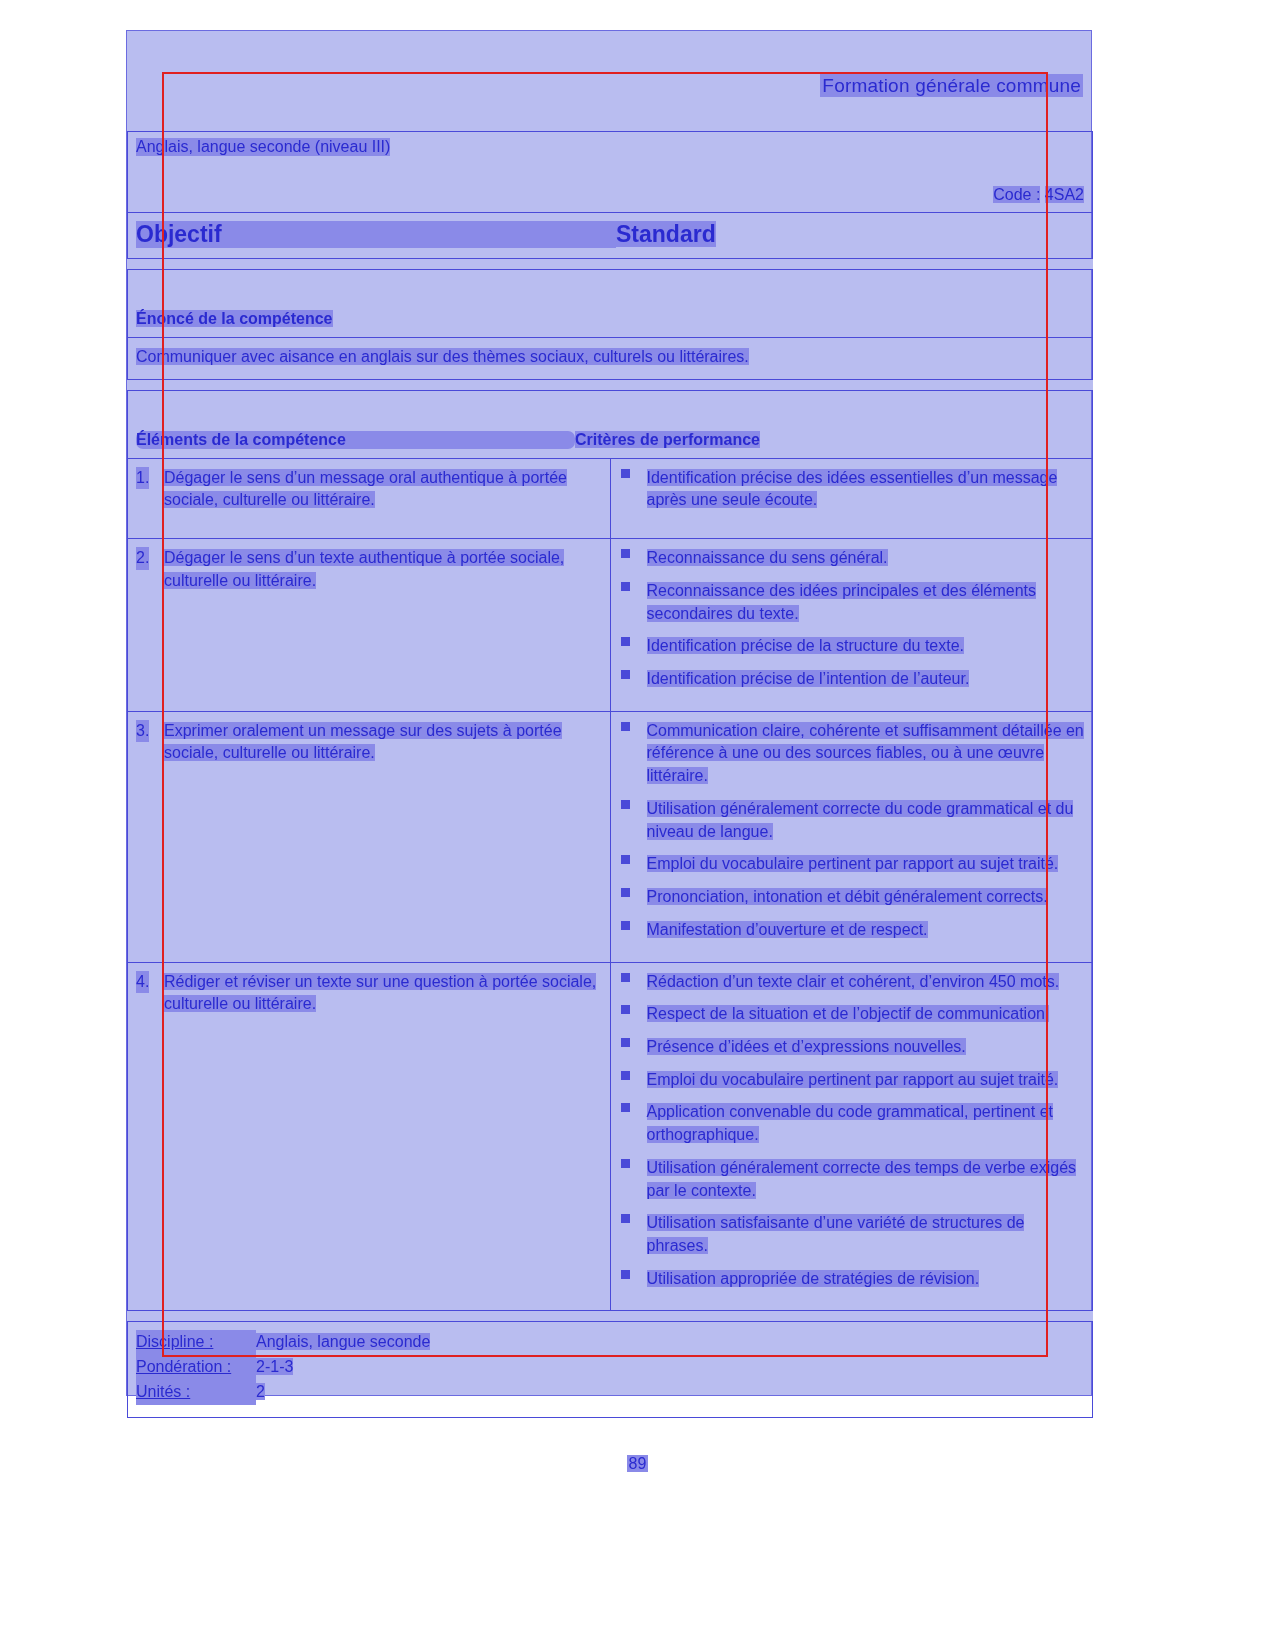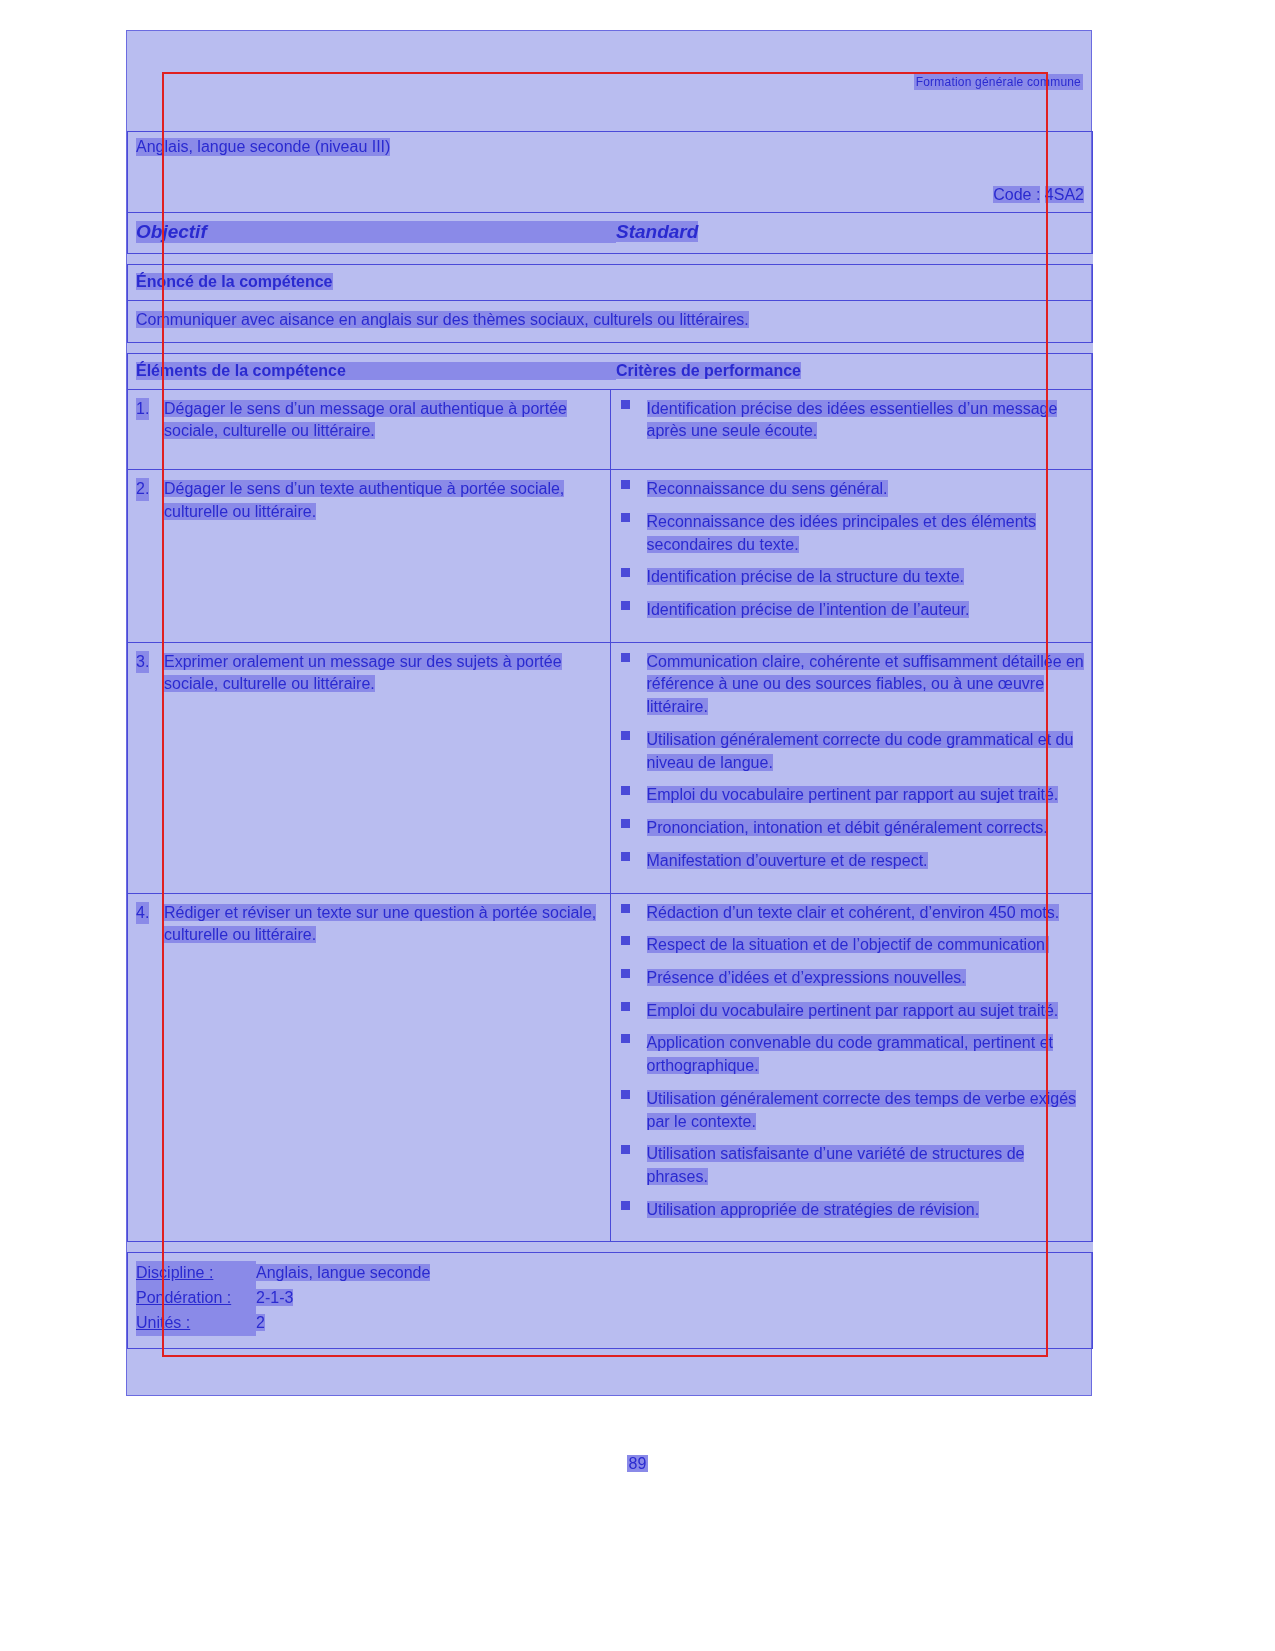--- a/index.html
+++ b/index.html
@@ -50,21 +50,21 @@
     left: 0;
     top: 0;
     width: 966px;
   }
 
   .header-line {
     position: absolute;
     right: 10px;
     top: 44px;
     text-align: right;
-    font-size: 12px;
+    font-size: 19px;
     letter-spacing: 0.2px;
   }
   .header-line span { padding: 1px 2px; }
 
   
   table.fiche {
     position: absolute;
     left: 0px;
     top: 100px;
     width: 966px;
@@ -79,33 +79,33 @@
 
   .band {
     padding: 6px 8px 8px 8px;
     font-size: 16px;
   }
   .band .left { float: left; }
   .band .right { float: right; margin-top: 48px; }
   .band:after { content: ""; display: block; clear: both; }
 
   .titlerow {
-    font-size: 19px;
+    font-size: 23px;
     font-weight: bold;
-    font-style: italic;
     padding: 8px 8px 10px 8px;
   }
   .titlerow .obj { display: inline-block; width: 480px; }
 
   .secthead {
     font-size: 16px;
     font-weight: bold;
     padding: 8px 8px 9px 8px;
-  }
-  .secthead .c1 { display: inline-block; width: 480px; }
+    margin-top: 32px;
+  }
+  .secthead .c1 { display: inline-block; width: 439px; border-radius: 7px; }
 
   .bodycell {
     font-size: 16px;
     padding: 8px 8px 10px 8px;
     line-height: 1.42;
   }
 
   .two { width: 50%; }
 
   ol.elements {

